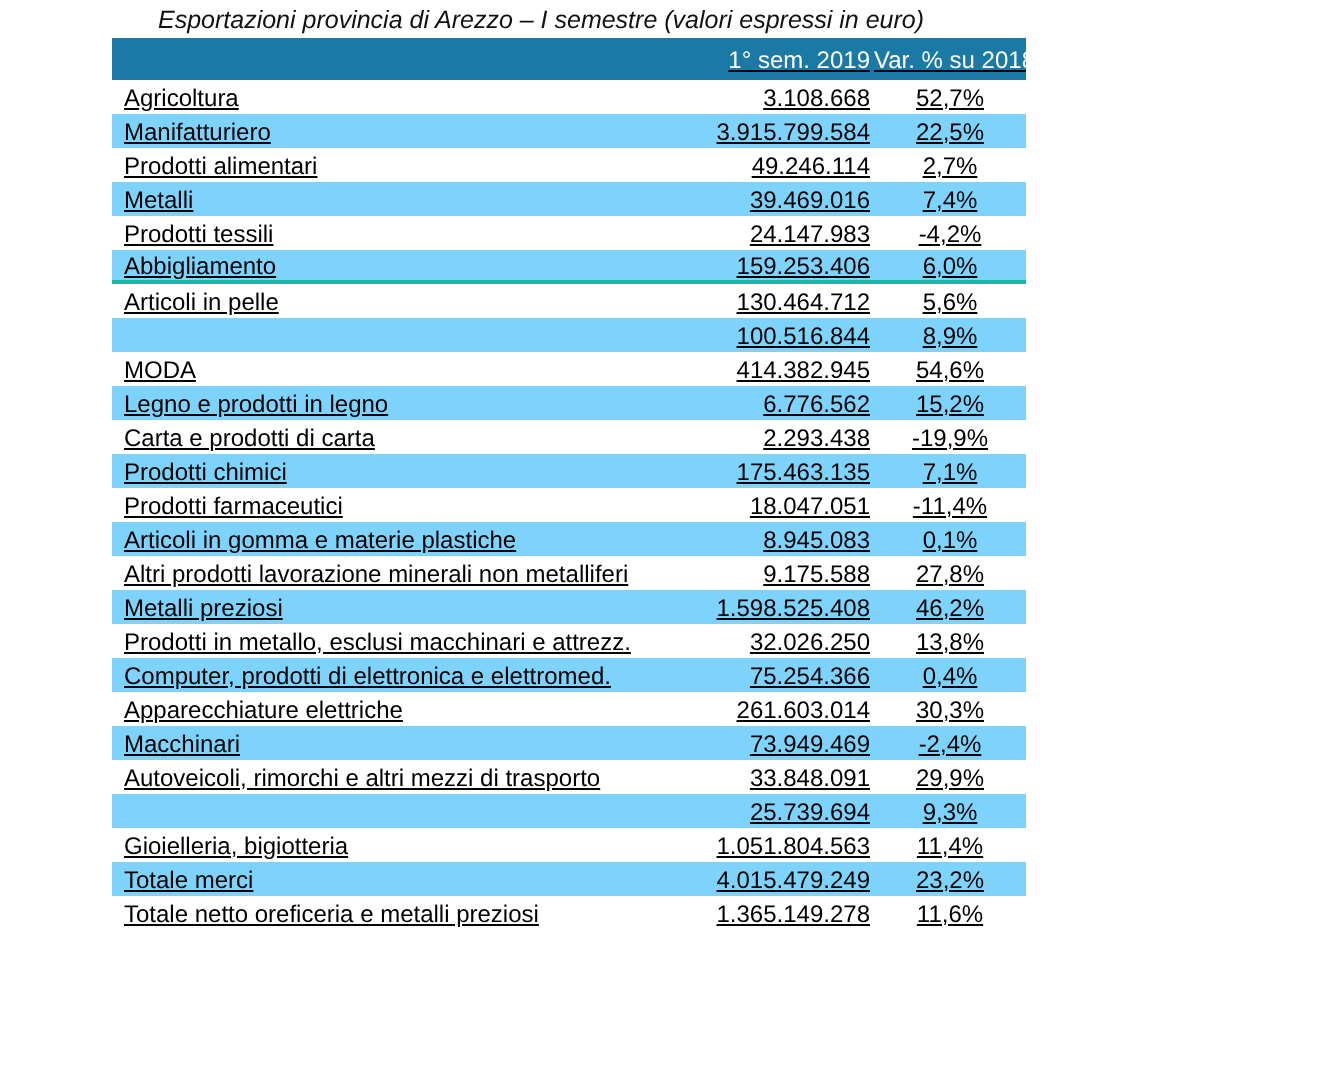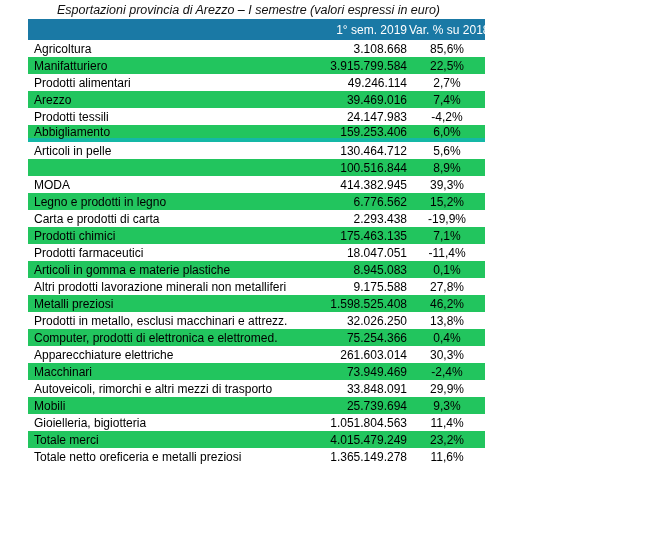--- a/index.html
+++ b/index.html
@@ -5,49 +5,50 @@
   * { margin: 0; padding: 0; box-sizing: border-box; }
   html, body { background: #ffffff; }
   body {
     width: 664px; height: 536px;
     font-family: "Liberation Sans", sans-serif;
     color: #000000;
     overflow: hidden;
   }
   .page { width: 664px; height: 536px; padding-top: 2px; }
   .title {
-    margin-left: 57px;
+    margin-left: 79px;
     font-size: 12.5px;
     font-style: italic;
     color: #111111;
     height: 17px;
     line-height: 16px;
     white-space: nowrap;
   }
   .table {
-    margin-left: 28px;
+    margin-left: 56px;
     width: 457px;
     font-size: 12px;
+    text-decoration: underline;
   }
   .hrow {
     display: flex;
     height: 21px;
     align-items: center;
     background: #1A79A5;
     color: #ffffff;
   }
   .row {
     display: flex;
     height: 17px;
     align-items: center;
     background: #ffffff;
     justify-content: flex-end;
   }
-  .row.alt { background: #22c55e; }
-  .row.divider { border-bottom: 4px solid #14b8a6; }
+  .row.alt { background: #7dd3fc; }
+  .row.divider { border-bottom: 2px solid #14b8a6; }
   .cell { white-space: nowrap; overflow: hidden; }
   .c0 { width: 281px; padding-left: 6px; text-align: left; }
   .c1 { width: 100px; text-align: right; padding-right: 2px; }
   .c2 { width: 76px; text-align: center; }
   .hrow .c1 { font-size: 12px; }
 </style>
 </head>
 <body>
 
 <div class="page">
@@ -56,34 +57,34 @@
   <div class="table">
     <div class="hrow">
       <div class="cell c0"></div>
       <div class="cell c1">1° sem. 2019</div>
       <div class="cell c2">Var. % su 2018</div>
     </div>
     <div>
         <div class="row">
           <div class="cell c0">Agricoltura</div>
           <div class="cell c1">3.108.668</div>
-          <div class="cell c2">85,6%</div>
+          <div class="cell c2">52,7%</div>
         </div>
         <div class="row alt">
           <div class="cell c0">Manifatturiero</div>
           <div class="cell c1">3.915.799.584</div>
           <div class="cell c2">22,5%</div>
         </div>
         <div class="row">
           <div class="cell c0">Prodotti alimentari</div>
           <div class="cell c1">49.246.114</div>
           <div class="cell c2">2,7%</div>
         </div>
         <div class="row alt">
-          <div class="cell c0">Arezzo</div>
+          <div class="cell c0">Metalli</div>
           <div class="cell c1">39.469.016</div>
           <div class="cell c2">7,4%</div>
         </div>
         <div class="row">
           <div class="cell c0">Prodotti tessili</div>
           <div class="cell c1">24.147.983</div>
           <div class="cell c2">-4,2%</div>
         </div>
         <div class="row alt divider">
           <div class="cell c0">Abbigliamento</div>
@@ -95,21 +96,21 @@
           <div class="cell c1">130.464.712</div>
           <div class="cell c2">5,6%</div>
         </div>
         <div class="row alt">
           <div class="cell c1">100.516.844</div>
           <div class="cell c2">8,9%</div>
         </div>
         <div class="row">
           <div class="cell c0">MODA</div>
           <div class="cell c1">414.382.945</div>
-          <div class="cell c2">39,3%</div>
+          <div class="cell c2">54,6%</div>
         </div>
         <div class="row alt">
           <div class="cell c0">Legno e prodotti in legno</div>
           <div class="cell c1">6.776.562</div>
           <div class="cell c2">15,2%</div>
         </div>
         <div class="row">
           <div class="cell c0">Carta e prodotti di carta</div>
           <div class="cell c1">2.293.438</div>
           <div class="cell c2">-19,9%</div>
@@ -158,21 +159,20 @@
           <div class="cell c0">Macchinari</div>
           <div class="cell c1">73.949.469</div>
           <div class="cell c2">-2,4%</div>
         </div>
         <div class="row">
           <div class="cell c0">Autoveicoli, rimorchi e altri mezzi di trasporto</div>
           <div class="cell c1">33.848.091</div>
           <div class="cell c2">29,9%</div>
         </div>
         <div class="row alt">
-          <div class="cell c0">Mobili</div>
           <div class="cell c1">25.739.694</div>
           <div class="cell c2">9,3%</div>
         </div>
         <div class="row">
           <div class="cell c0">Gioielleria, bigiotteria</div>
           <div class="cell c1">1.051.804.563</div>
           <div class="cell c2">11,4%</div>
         </div>
         <div class="row alt">
           <div class="cell c0">Totale merci</div>

